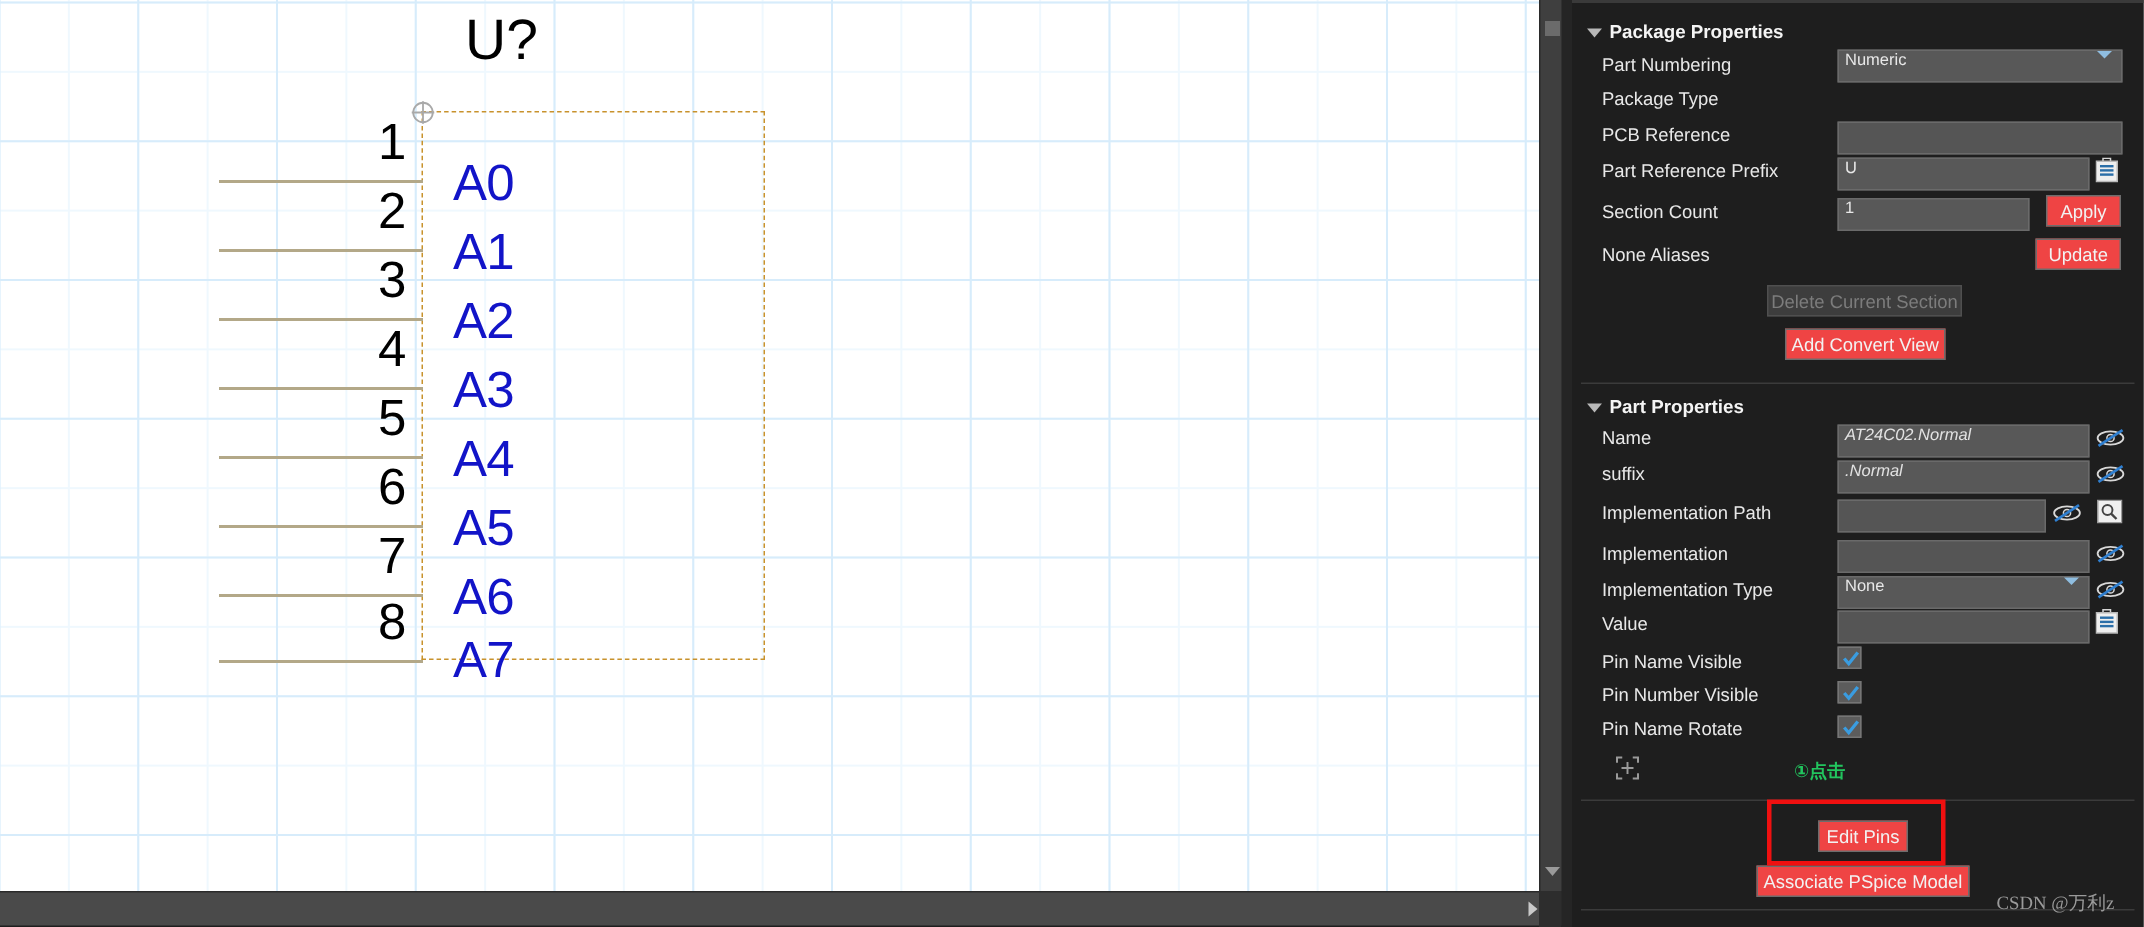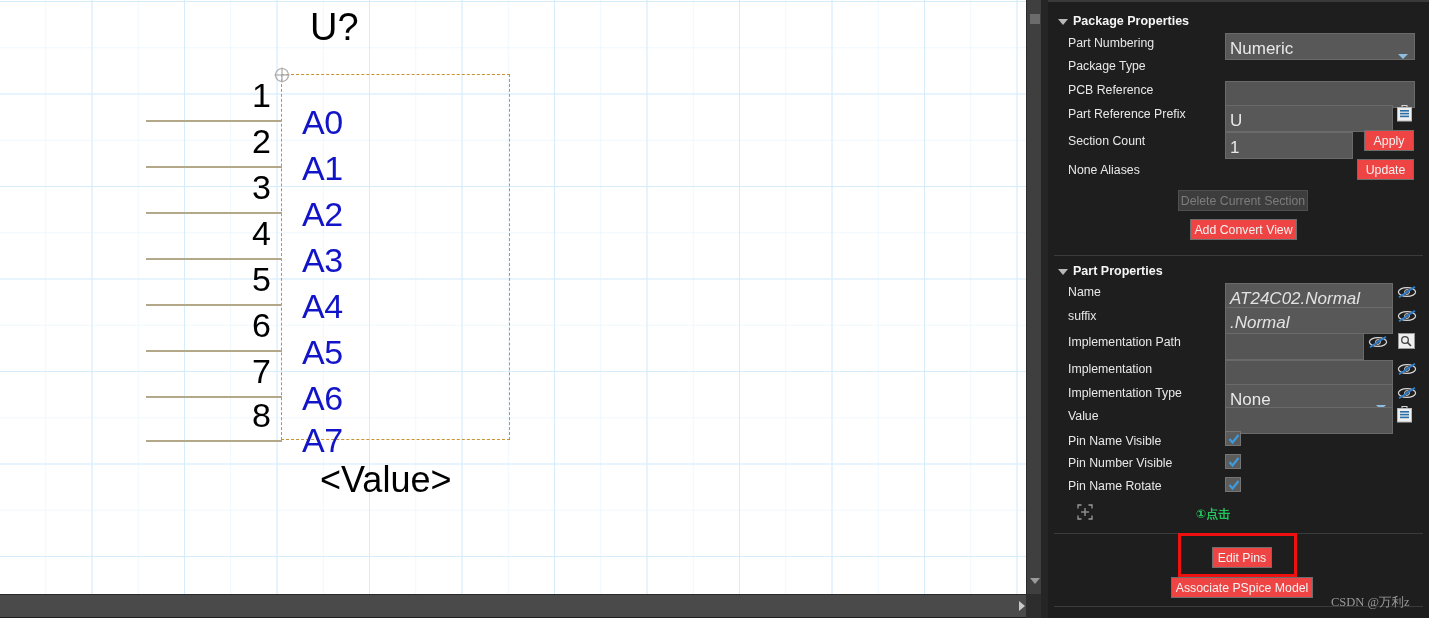--- a/index.html
+++ b/index.html
@@ -118,24 +118,24 @@
     width:0;height:0;
     border-left:5px solid transparent;border-right:5px solid transparent;
     border-top:6px solid #b8b8b8;
     margin-top:2px;
   }
   .lbl{
     position:absolute;left:20px;font-size:12.3px;color:#e8e8e8;
     white-space:nowrap;
   }
   .field{
-    position:absolute;height:27px;background:#585858;
+    position:absolute;height:22px;background:#585858;
     border:1px solid #6a6a6a;box-sizing:border-box;
-    font-size:17px;color:#e8e8e8;
-    display:flex;align-items:flex-end;padding-left:4px;
+    font-size:11px;color:#e8e8e8;
+    display:flex;align-items:flex-start;padding-left:4px;
   }
   .field.empty{background:#555;}
   .field.italic{font-style:italic;color:#e2e2e2;}
   .field.combo .cv{flex:1;}
   .chev{
     width:0;height:0;margin-right:6px;
     border-left:5px solid transparent;border-right:5px solid transparent;
     border-top:5px solid #8fbde0;
   }
   .btn{
@@ -210,21 +210,20 @@
 
       <div class="pin-name" style="top:105px">A0</div>
       <div class="pin-name" style="top:151px">A1</div>
       <div class="pin-name" style="top:197px">A2</div>
       <div class="pin-name" style="top:243px">A3</div>
       <div class="pin-name" style="top:289px">A4</div>
       <div class="pin-name" style="top:335px">A5</div>
       <div class="pin-name" style="top:381px">A6</div>
       <div class="pin-name" style="top:423px">A7</div>
 
-      <div class="value-lbl">&lt;Value&gt;</div>
     </div>
   </div>
 
   <div class="vscroll">
     <div class="thumb"></div>
     <div class="arrow-dn"></div>
   </div>
   <div class="hscroll">
     <div class="arrow-rt"></div>
     <div class="end-cap"></div>

